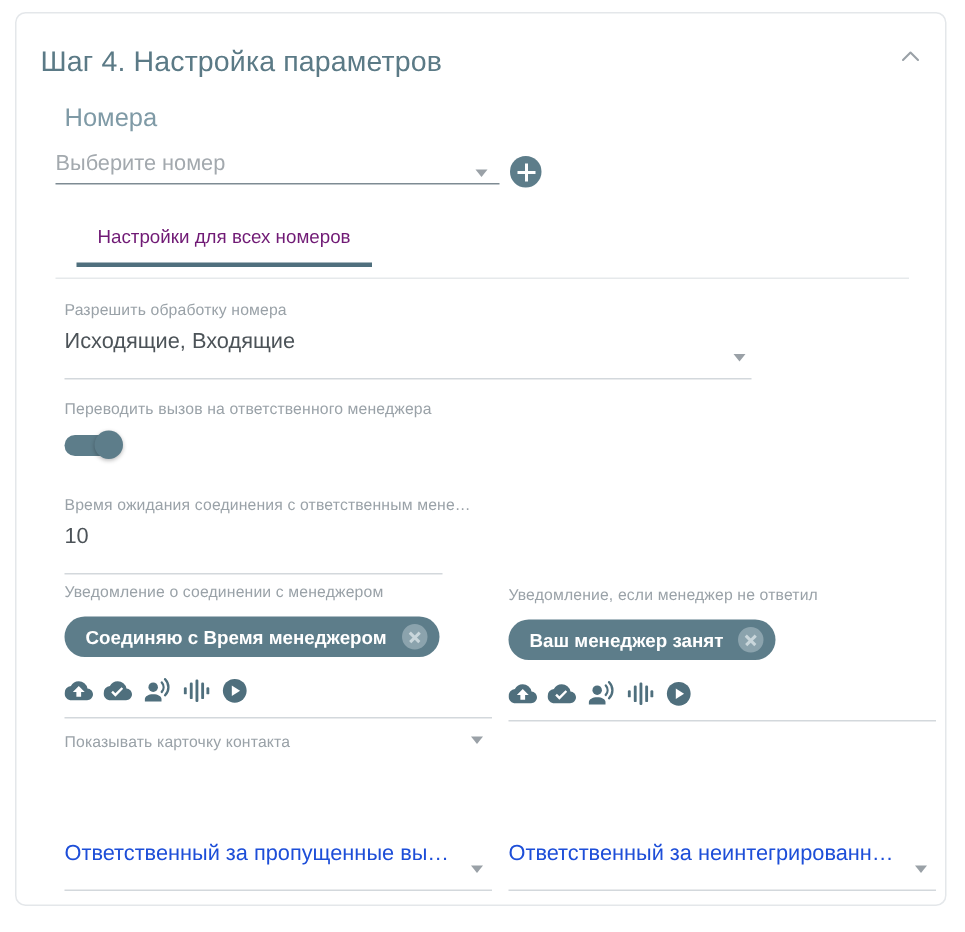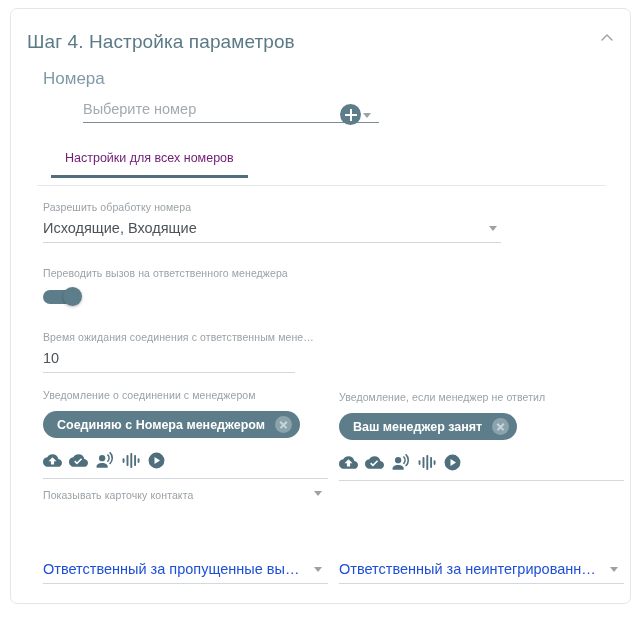--- a/index.html
+++ b/index.html
@@ -63,21 +63,20 @@
   .numbers-label {
     position: absolute;
     left: 32px;
     top: 60px;
     font-size: 17px;
     color: #7f9aa6;
   }
 
   .select-row {
     position: absolute;
-    margin-left: 46px;
   }
   .select-value {
     font-size: 14.5px;
     color: #4c5358;
     white-space: nowrap;
     overflow: hidden;
     text-overflow: ellipsis;
   }
   .select-value.placeholder { color: #a3a9ae; }
 
@@ -143,21 +142,21 @@
   }
 
   
   .field {
     position: absolute;
   }
   .field .field-label { display:block; margin-bottom: 7px; }
   .field .value {
     font-size: 14.5px;
     color: #4c5358;
-    padding-bottom: 6px;
+    padding-bottom: 16px;
     border-bottom: 1px solid #d3d8dc;
     white-space: nowrap;
     overflow: hidden;
     text-overflow: ellipsis;
   }
   .field .value.placeholder { color: #1d4ed8; }
 
   #allow-processing { left: 32px; top: 192px; width: 458px; }
   #allow-processing .caret { right: 4px; bottom: 12px; }
 
@@ -293,21 +292,21 @@
 
   <div class="field" id="wait-time">
     <span class="field-label">Время ожидания соединения с ответственным мене…</span>
     <div class="value">10</div>
   </div>
 
   <div class="notify-block" id="notify-connect">
     <span class="field-label">Уведомление о соединении с менеджером</span>
     <div class="chip-area">
       <span class="chip">
-        <span class="chip-text">Соединяю с Номера менеджером</span>
+        <span class="chip-text">Соединяю с Время менеджером</span>
         <span class="chip-close"></span>
       </span>
     </div>
     <div class="icon-row">
       <svg class="ic" width="19" height="19" viewBox="0 0 24 24" fill="#4f6f7d">
         <path d="M19.35 10.04A7.49 7.49 0 0 0 12 4a7.48 7.48 0 0 0-6.63 4.04A5.994 5.994 0 0 0 0 14c0 3.31 2.69 6 6 6h13c2.76 0 5-2.24 5-5 0-2.64-2.05-4.78-4.65-4.96zM14 13v4h-4v-4H7l5-5 5 5h-3z"></path>
       </svg>
       <svg class="ic" width="19" height="19" viewBox="0 0 24 24" fill="#4f6f7d">
         <path d="M19.35 10.04A7.49 7.49 0 0 0 12 4a7.48 7.48 0 0 0-6.63 4.04A5.994 5.994 0 0 0 0 14c0 3.31 2.69 6 6 6h13c2.76 0 5-2.24 5-5 0-2.64-2.05-4.78-4.65-4.96zM10 17l-3.5-3.5 1.41-1.41L10 14.17 15.18 9l1.41 1.41L10 17z"></path>
       </svg>

